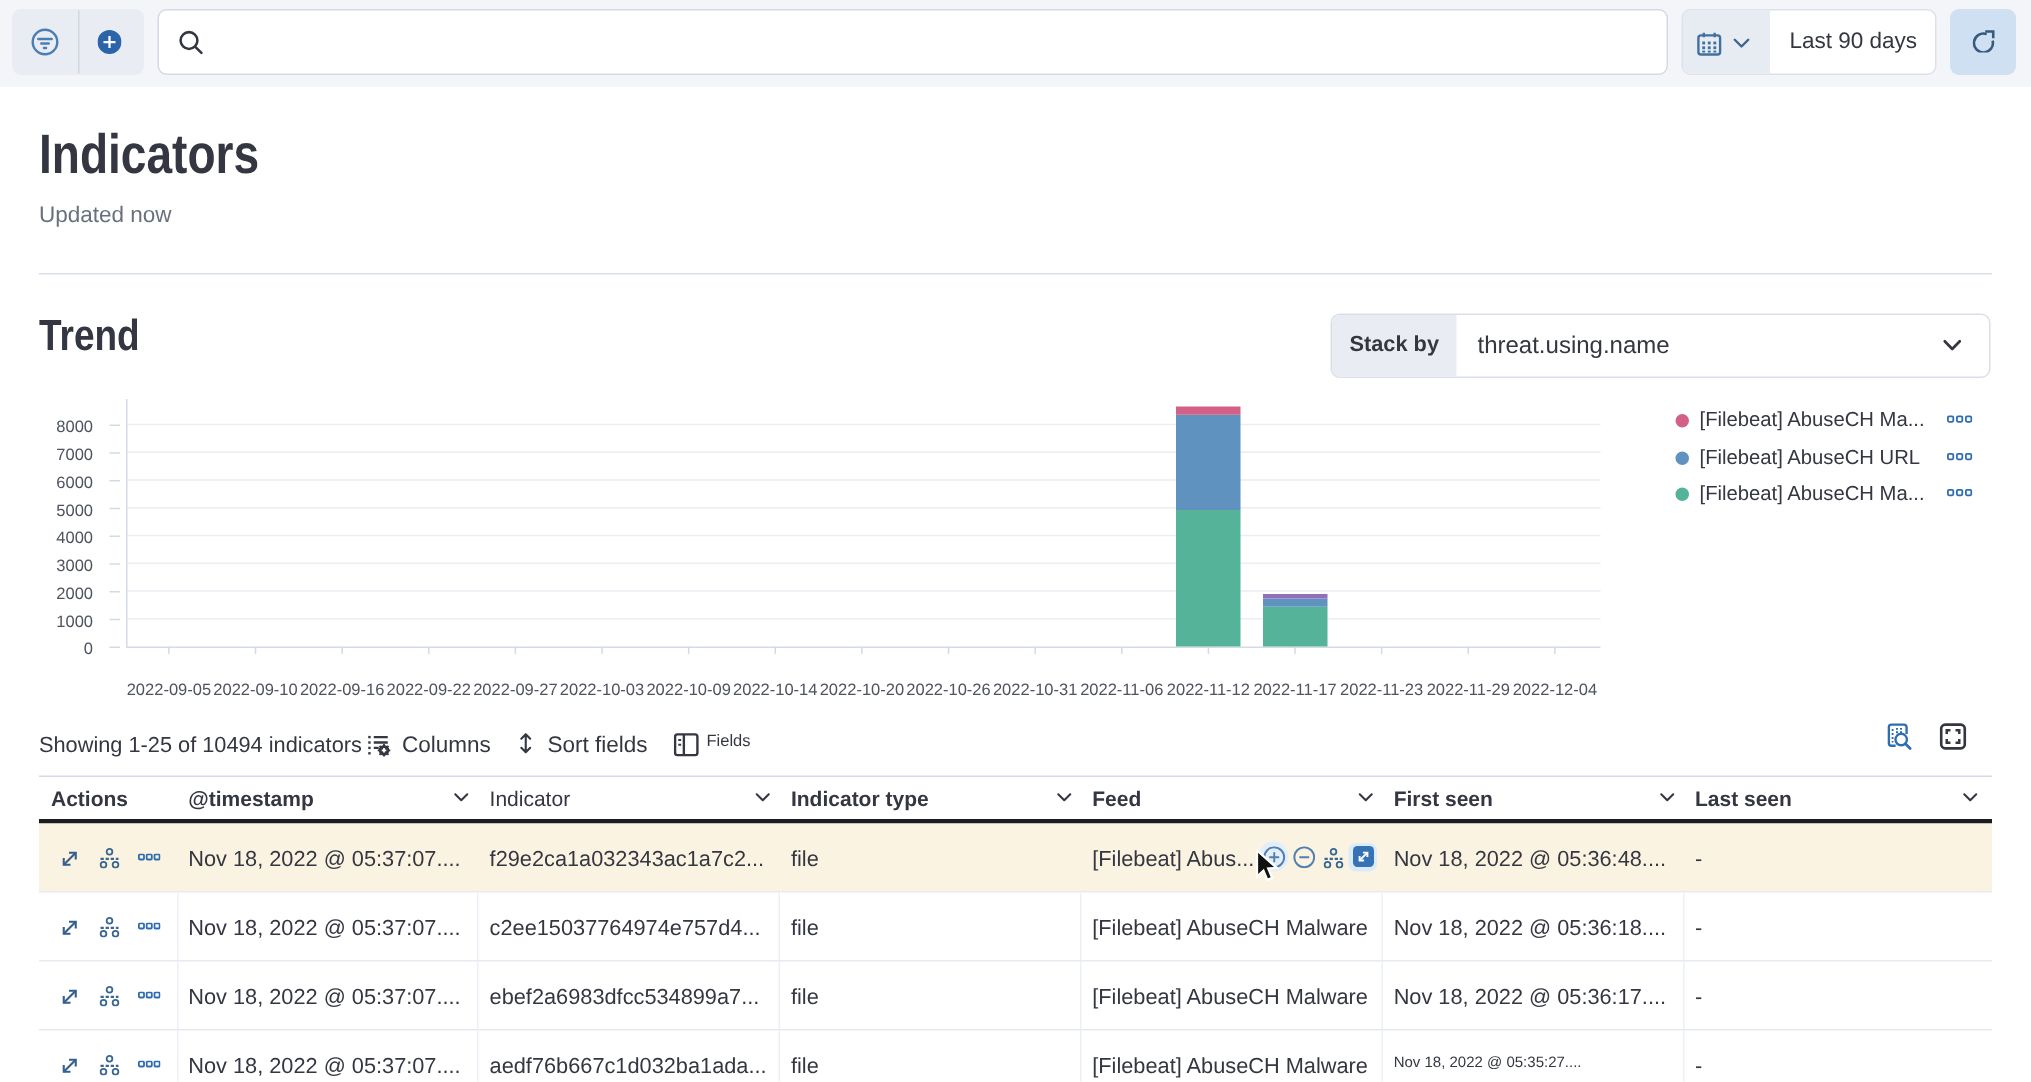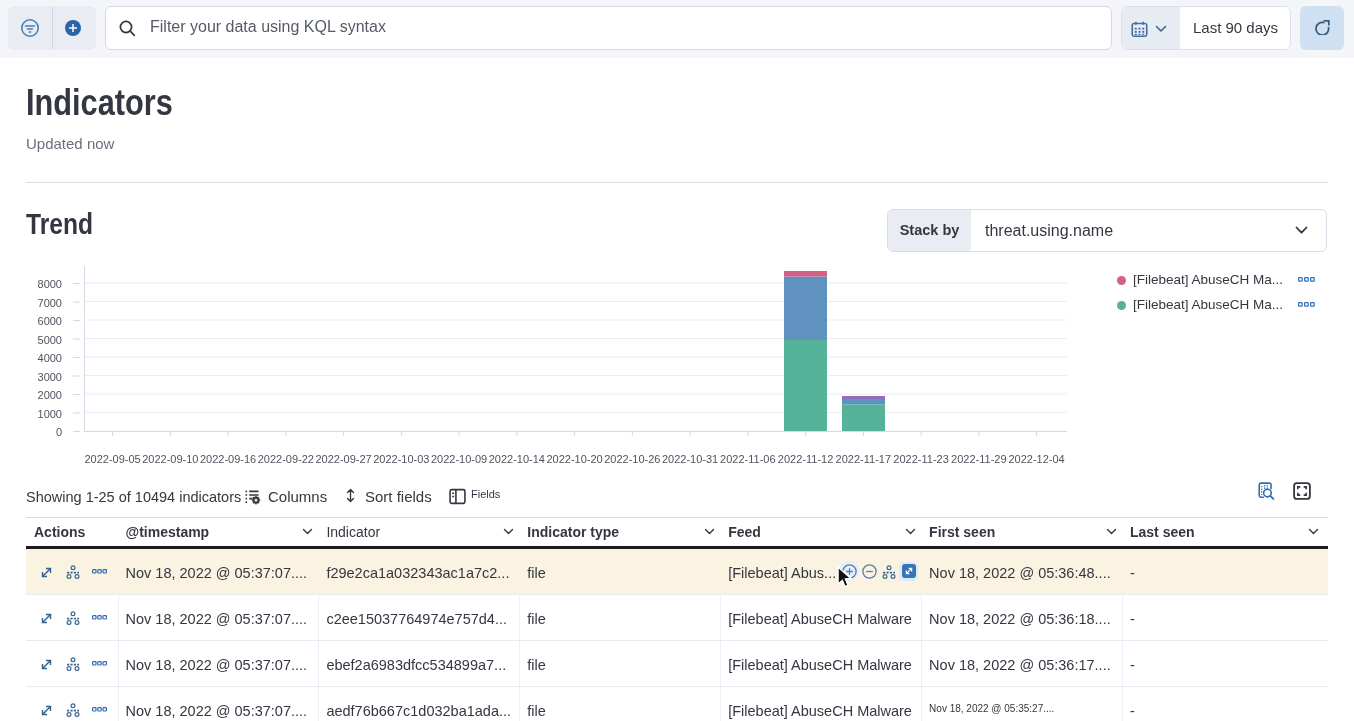--- a/index.html
+++ b/index.html
@@ -24,21 +24,20 @@
   <svg class="abs" style="left:65px;top:19.5px" width="16" height="16" viewBox="0 0 16 16">
     <circle cx="8" cy="8" r="8" fill="#2b64a9"></circle>
     <path d="M8 4 V12 M4 8 H12" stroke="#fff" stroke-width="1.5"></path>
   </svg>
 
   <div class="abs" style="left:105px;top:6px;width:1007px;height:44px;background:#fff;border:1px solid #d3dae6;border-radius:6px;"></div>
   <svg class="abs" style="left:119px;top:20px" width="17" height="17" viewBox="0 0 17 17">
     <circle cx="7" cy="7" r="5.6" fill="none" stroke="#343741" stroke-width="1.7"></circle>
     <path d="M11.2 11.2 L15.3 15.3" stroke="#343741" stroke-width="1.7" stroke-linecap="round"></path>
   </svg>
-  <div class="abs" style="left:150px;top:18px;font-size:16px;color:#555b65;">Filter your data using KQL syntax</div>
 
   <div class="abs" style="left:1121px;top:6px;width:170px;height:44px;background:#fff;border:1px solid #dbe1ec;border-radius:6px;"></div>
   <div class="abs" style="left:1122px;top:7px;width:58px;height:42px;background:#e7ecf3;border-radius:5px 0 0 5px;"></div>
   <svg class="abs" style="left:1131px;top:21px" width="17" height="17" viewBox="0 0 16 16">
     <rect x="1.2" y="2.4" width="13.6" height="12" rx="1.6" fill="none" stroke="#41709f" stroke-width="1.5"></rect>
     <path d="M4.6 0.8 V3.6 M11.4 0.8 V3.6" stroke="#41709f" stroke-width="1.5"></path>
     <g fill="#41709f">
       <rect x="3.6" y="6.3" width="1.8" height="1.8"></rect>
         <rect x="7.1" y="6.3" width="1.8" height="1.8"></rect>
         <rect x="10.6" y="6.3" width="1.8" height="1.8"></rect>
@@ -159,20 +158,31 @@
         <text x="921.1" y="211">2022-11-23</text>
         <text x="978.85" y="211">2022-11-29</text>
         <text x="1036.6" y="211">2022-12-04</text>
       </g>
   </svg>
 
   <div class="abs" style="left:1113px;top:268px;width:241px;">
     <div style="position:relative;height:24.5px;">
       <span style="position:absolute;left:4px;top:8px;width:9px;height:9px;border-radius:50%;background:#D36086;"></span>
       <span class="t" style="position:absolute;left:20px;top:4px;font-size:13.5px;">[Filebeat] AbuseCH Ma...</span>
+      <svg style="position:absolute;left:185px;top:8px" width="17" height="8" viewBox="0 0 17 8">
+        <g fill="none" stroke="#2f6db3" stroke-width="1.2">
+          <rect x="0.6" y="1.6" width="3.6" height="3.6" rx="0.8"></rect>
+            <rect x="6.6" y="1.6" width="3.6" height="3.6" rx="0.8"></rect>
+            <rect x="12.6" y="1.6" width="3.6" height="3.6" rx="0.8"></rect>
+        </g>
+      </svg>
+    </div>
+    <div style="position:relative;height:24.5px;">
+      <span style="position:absolute;left:4px;top:8px;width:9px;height:9px;border-radius:50%;background:#6092C0;"></span>
+      <span class="t" style="position:absolute;left:20px;top:4px;font-size:13.5px;">[Filebeat] AbuseCH URL</span>
       <svg style="position:absolute;left:185px;top:8px" width="17" height="8" viewBox="0 0 17 8">
         <g fill="none" stroke="#2f6db3" stroke-width="1.2">
           <rect x="0.6" y="1.6" width="3.6" height="3.6" rx="0.8"></rect>
             <rect x="6.6" y="1.6" width="3.6" height="3.6" rx="0.8"></rect>
             <rect x="12.6" y="1.6" width="3.6" height="3.6" rx="0.8"></rect>
         </g>
       </svg>
     </div>
     <div style="position:relative;height:24.5px;">
       <span style="position:absolute;left:4px;top:8px;width:9px;height:9px;border-radius:50%;background:#54B399;"></span>

